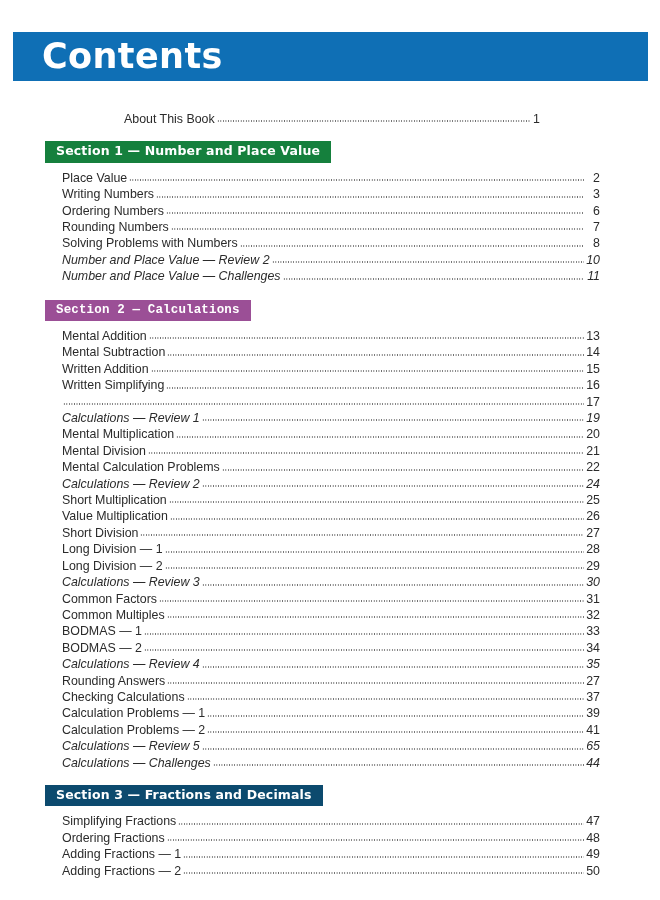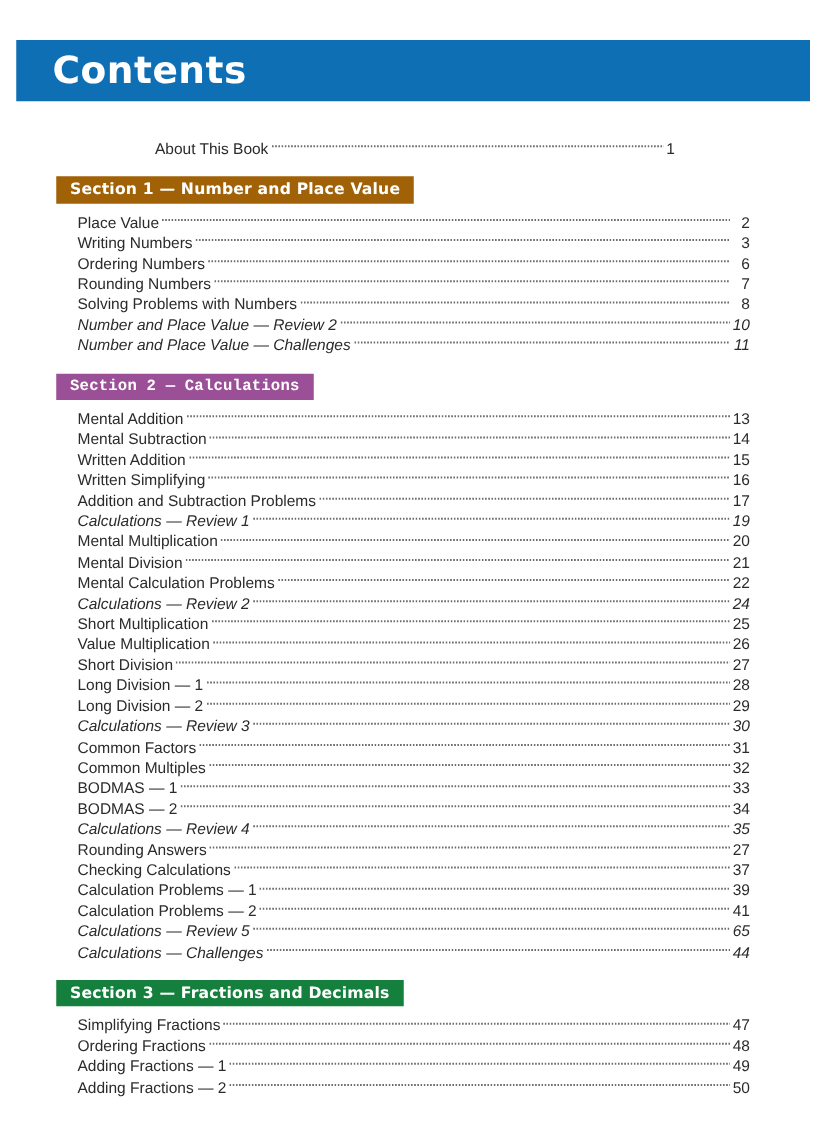--- a/index.html
+++ b/index.html
@@ -32,21 +32,21 @@
     width: 635px;
     height: 49px;
     background: #0f6fb5;
     display: flex;
     align-items: center;
   }
 
   .contents-title {
     color: #ffffff;
     font-family: "DejaVu Sans", sans-serif;
-    font-size: 30px;
+    font-size: 35px;
     font-weight: bold;
     letter-spacing: 0.4px;
     padding-left: 29px;
     line-height: 1;
   }
 
   
   .toc-body {
     position: absolute;
     left: 0;
@@ -80,21 +80,21 @@
   .badge-blue   { background: #0f6fb5; }
 
   .entry-list {
     list-style: none;
     padding: 7px 60px 0 62px;
   }
 
   
   .entry {
     display: flex;
-    align-items: center;
+    align-items: flex-end;
     font-size: 12.4px;
     line-height: 16.4px;
     color: #2b2b2b;
     white-space: nowrap;
   }
 
   .entry-title {
     flex: 0 0 auto;
     padding-right: 1px;
   }
@@ -142,21 +142,21 @@
       <ul class="entry-list" id="intro-list">
           <li class="entry">
             <span class="entry-title">About This Book</span>
             <span class="entry-leader"></span>
             <span class="entry-page">1</span>
           </li>
         </ul>
     </div>
 
     <div id="sections-container">
-        <div class="section-block"><div class="section-badge badge-green" style="background: #a16207; text-align: center;">Section 1 — Number and Place Value</div><ul class="entry-list">
+        <div class="section-block"><div class="section-badge badge-green" style="background: #15803d; text-align: center;">Section 1 — Number and Place Value</div><ul class="entry-list">
             <li class="entry">
               <span class="entry-title">Place Value</span>
               <span class="entry-leader"></span>
               <span class="entry-page">2</span>
             </li>
             <li class="entry">
               <span class="entry-title">Writing Numbers</span>
               <span class="entry-leader"></span>
               <span class="entry-page">3</span>
             </li>
@@ -201,21 +201,20 @@
               <span class="entry-title">Written Addition</span>
               <span class="entry-leader"></span>
               <span class="entry-page">15</span>
             </li>
             <li class="entry">
               <span class="entry-title">Written Simplifying</span>
               <span class="entry-leader"></span>
               <span class="entry-page">16</span>
             </li>
             <li class="entry">
-              <span class="entry-title">Addition and Subtraction Problems</span>
               <span class="entry-leader"></span>
               <span class="entry-page">17</span>
             </li>
             <li class="entry is-review">
               <span class="entry-title">Calculations — Review 1</span>
               <span class="entry-leader"></span>
               <span class="entry-page">19</span>
             </li>
             <li class="entry">
               <span class="entry-title">Mental Multiplication</span>
@@ -316,21 +315,21 @@
               <span class="entry-title">Calculations — Review 5</span>
               <span class="entry-leader"></span>
               <span class="entry-page">65</span>
             </li>
             <li class="entry is-review">
               <span class="entry-title">Calculations — Challenges</span>
               <span class="entry-leader"></span>
               <span class="entry-page">44</span>
             </li>
           </ul></div>
-        <div class="section-block"><div class="section-badge badge-blue" style="background: #15803d;">Section 3 — Fractions and Decimals</div><ul class="entry-list">
+        <div class="section-block"><div class="section-badge badge-blue" style="background: #0c4a6e;">Section 3 — Fractions and Decimals</div><ul class="entry-list">
             <li class="entry">
               <span class="entry-title">Simplifying Fractions</span>
               <span class="entry-leader"></span>
               <span class="entry-page">47</span>
             </li>
             <li class="entry">
               <span class="entry-title">Ordering Fractions</span>
               <span class="entry-leader"></span>
               <span class="entry-page">48</span>
             </li>

